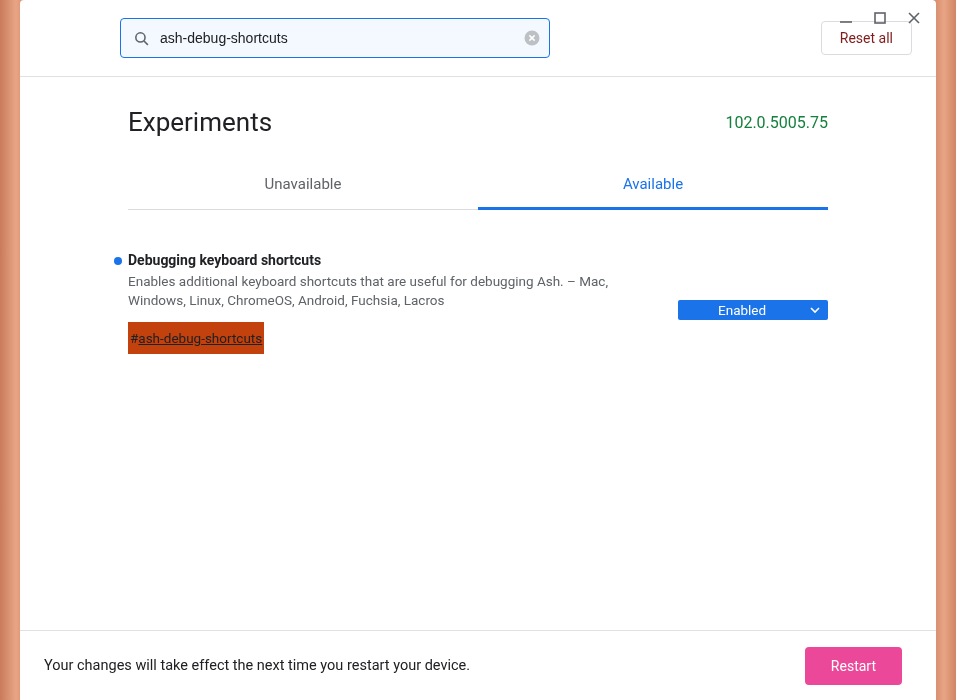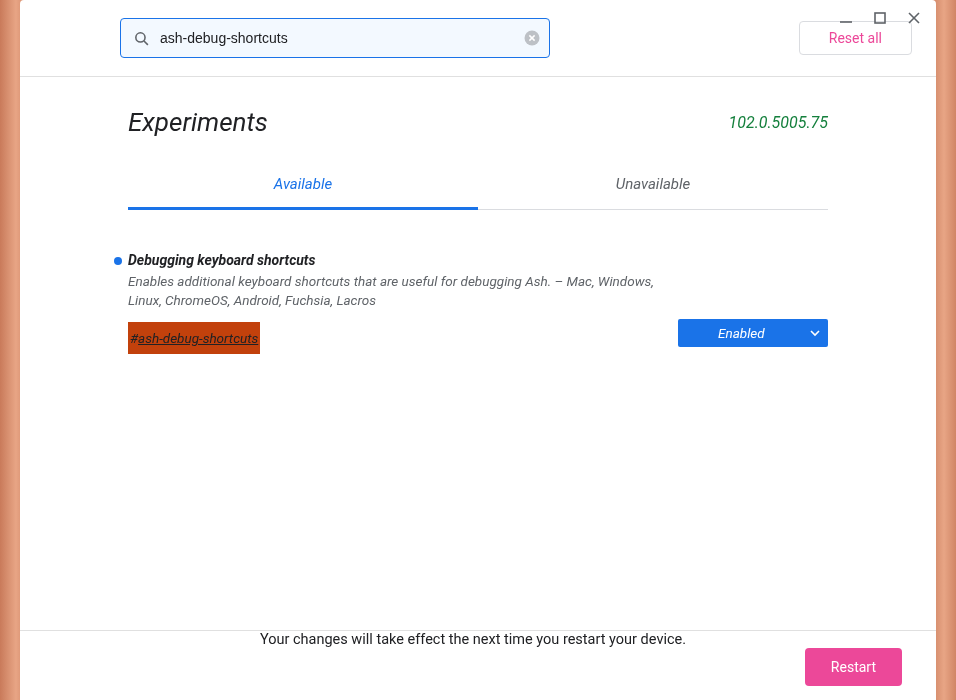--- a/index.html
+++ b/index.html
@@ -106,38 +106,37 @@
       color: #202124;
       flex: 1;
       height: 100%;
     }
 
     .spacer { flex: 1; }
 
     .reset-btn {
       border: 1px solid #dadce0;
       background: #fff;
-      color: #ec4899;
+      color: #7f1d1d;
       font-size: 14px;
-      padding: 8px 29px;
+      padding: 8px 18px;
       border-radius: 4px;
       cursor: pointer;
       font-family: inherit;
     }
 
     .divider {
       height: 1px;
       background: #e0e0e0;
     }
 
     .content {
       padding: 0 108px;
       flex: 1;
       overflow: auto;
-      font-style: italic;
     }
 
     .heading-row {
       display: flex;
       align-items: center;
       justify-content: space-between;
       padding: 30px 0 24px 0;
     }
 
     .heading {
@@ -169,21 +168,21 @@
 
     .tab.active {
       color: #1a73e8;
       border-bottom-color: #1a73e8;
     }
 
     .flag {
       display: flex;
       gap: 16px;
       padding: 42px 0 0 0;
-      align-items: flex-end;
+      align-items: center;
     }
 
     .flag-left {
       flex: 1;
       position: relative;
     }
 
     .flag-dot {
       position: absolute;
       left: -14px;
@@ -219,21 +218,21 @@
       text-decoration: underline;
     }
 
     .flag-right {
       flex-shrink: 0;
       padding-top: 22px;
     }
 
     .enabled-select {
       width: 150px;
-      height: 28px;
+      height: 20px;
       background: #1a73e8;
       color: #fff;
       border: none;
       font-size: 13.5px;
       padding: 0 24px 0 40px;
       cursor: pointer;
       border-radius: 2px;
       position: relative;
       font-family: inherit;
       display: flex;
@@ -252,21 +251,20 @@
       left: 0;
       right: 0;
       bottom: 0;
       height: 70px;
       background: #fff;
       border-top: 1px solid #e0e0e0;
       display: flex;
       align-items: center;
       padding: 0 34px 0 24px;
       z-index: 3;
-      flex-direction: column;
     }
 
     .bottom-msg {
       font-size: 14.5px;
       color: #202124;
     }
 
     .restart-btn {
       margin-left: auto;
       background: #ec4899;
@@ -329,22 +327,22 @@
 
   <div class="divider"></div>
 
   <div class="content">
     <div class="heading-row">
       <h1 class="heading">Experiments</h1>
       <span class="version">102.0.5005.75</span>
     </div>
 
     <div class="tabs">
+      <div class="tab">Unavailable</div>
       <div class="tab active">Available</div>
-      <div class="tab">Unavailable</div>
     </div>
 
     <div class="flag">
       <div class="flag-left">
         <span class="flag-dot"></span>
         <div class="flag-title">Debugging keyboard shortcuts</div>
         <div class="flag-desc">Enables additional keyboard shortcuts that are useful for debugging Ash. – Mac, Windows, Linux, ChromeOS, Android, Fuchsia, Lacros</div>
         <span class="flag-hash"><span>#</span><span class="hl-text">ash-debug-shortcuts</span></span>
       </div>
       <div class="flag-right">

